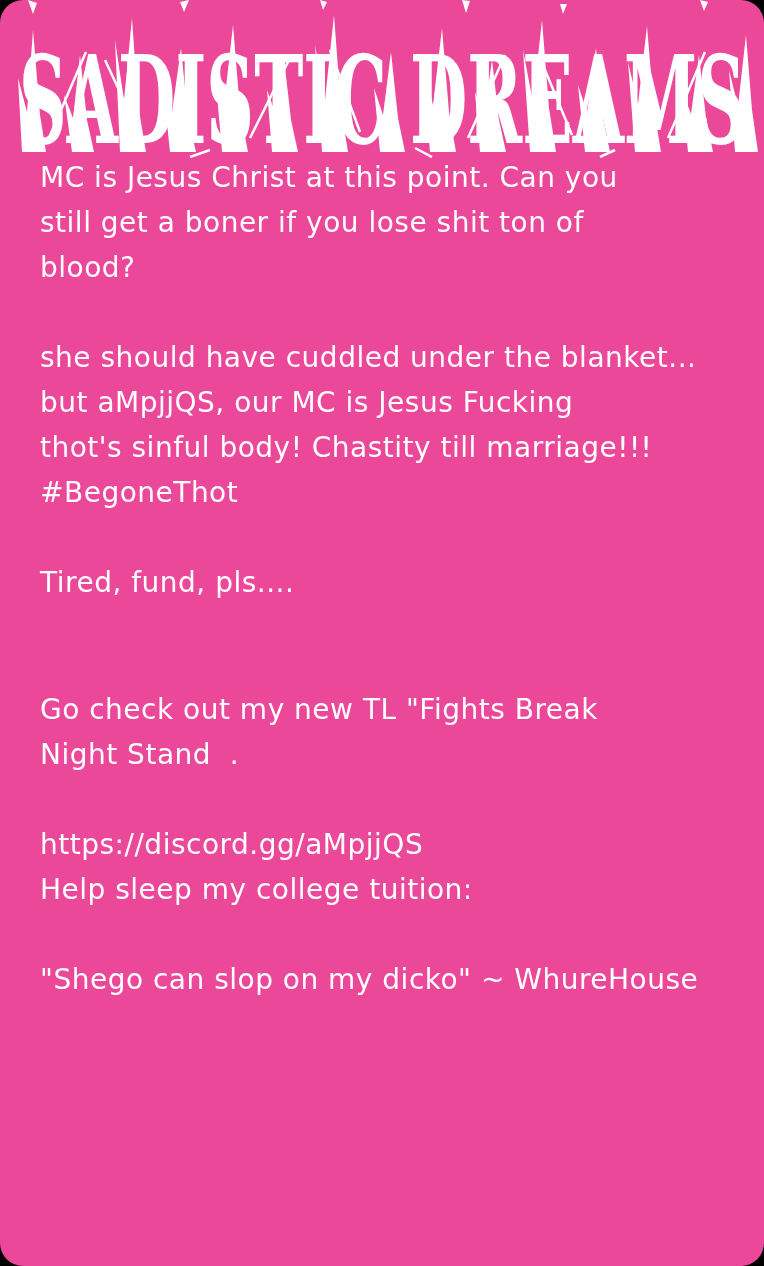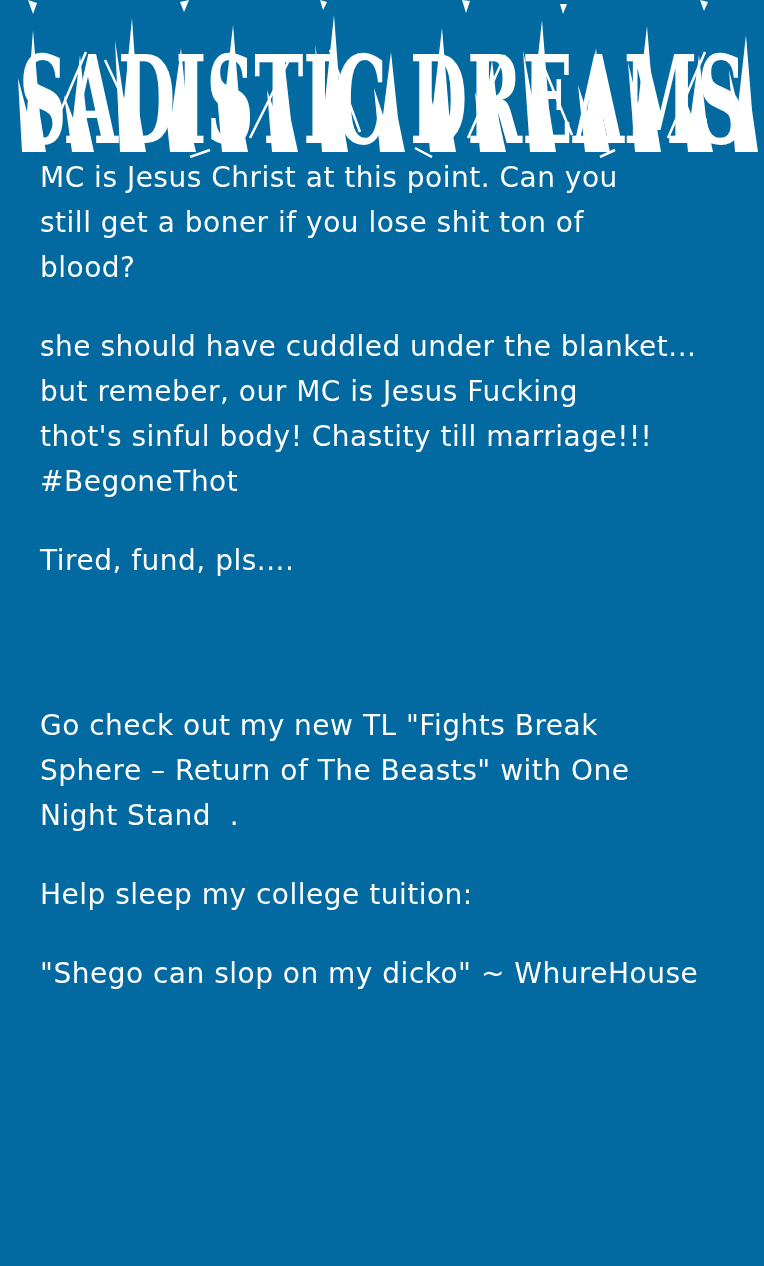--- a/index.html
+++ b/index.html
@@ -4,23 +4,24 @@
 <style>
   html, body {
     margin: 0;
     padding: 0;
     background: #000000;
   }
   .page {
     position: relative;
     width: 764px;
     height: 1266px;
-    background: #0369a1;
+    background: #ec4899;
     overflow: hidden;
     font-family: "DejaVu Sans", sans-serif;
+    border-radius: 23px;
   }
   .logo-wrap {
     position: absolute;
     top: 0;
     left: 0;
     width: 764px;
     height: 158px;
   }
   .body-text {
     position: absolute;
@@ -28,22 +29,22 @@
     left: 0;
     width: 764px;
     padding: 0 12px 0 40px;
     box-sizing: border-box;
     color: #ffffff;
     font-size: 28px;
     line-height: 45px;
     letter-spacing: 0.5px;
   }
   .para { margin: 0 0 0 0; }
-  .para + .para { margin-top: 34px; }
-  .para.gap-2 { margin-top: 120px; }
+  .para + .para { margin-top: 45px; }
+  .para.gap-2 { margin-top: 82px; }
   .line {
     white-space: pre;
     height: 45px;
   }
 </style>
 </head>
 <body>
 
 <div class="page">
 
@@ -97,36 +98,36 @@
   <div class="body-text">
 
     <div class="para">
       <div class="line">MC is Jesus Christ at this point. Can you</div>
       <div class="line">still get a boner if you lose shit ton of</div>
       <div class="line">blood?</div>
     </div>
 
     <div class="para">
       <div class="line">she should have cuddled under the blanket...</div>
-      <div class="line">but remeber, our MC is Jesus Fucking</div>
+      <div class="line">but aMpjjQS, our MC is Jesus Fucking</div>
       <div class="line">thot's sinful body! Chastity till marriage!!!</div>
       <div class="line">#BegoneThot</div>
     </div>
 
     <div class="para">
       <div class="line">Tired, fund, pls....</div>
     </div>
 
     <div class="para gap-2">
       <div class="line">Go check out my new TL "Fights Break</div>
-      <div class="line">Sphere – Return of The Beasts" with One</div>
       <div class="line">Night Stand  .</div>
     </div>
 
     <div class="para">
+      <div class="line">https://discord.gg/aMpjjQS</div>
       <div class="line">Help sleep my college tuition:</div>
     </div>
 
     <div class="para">
       <div class="line">"Shego can slop on my dicko" ~ WhureHouse</div>
     </div>
 
   </div>
 </div>
 

